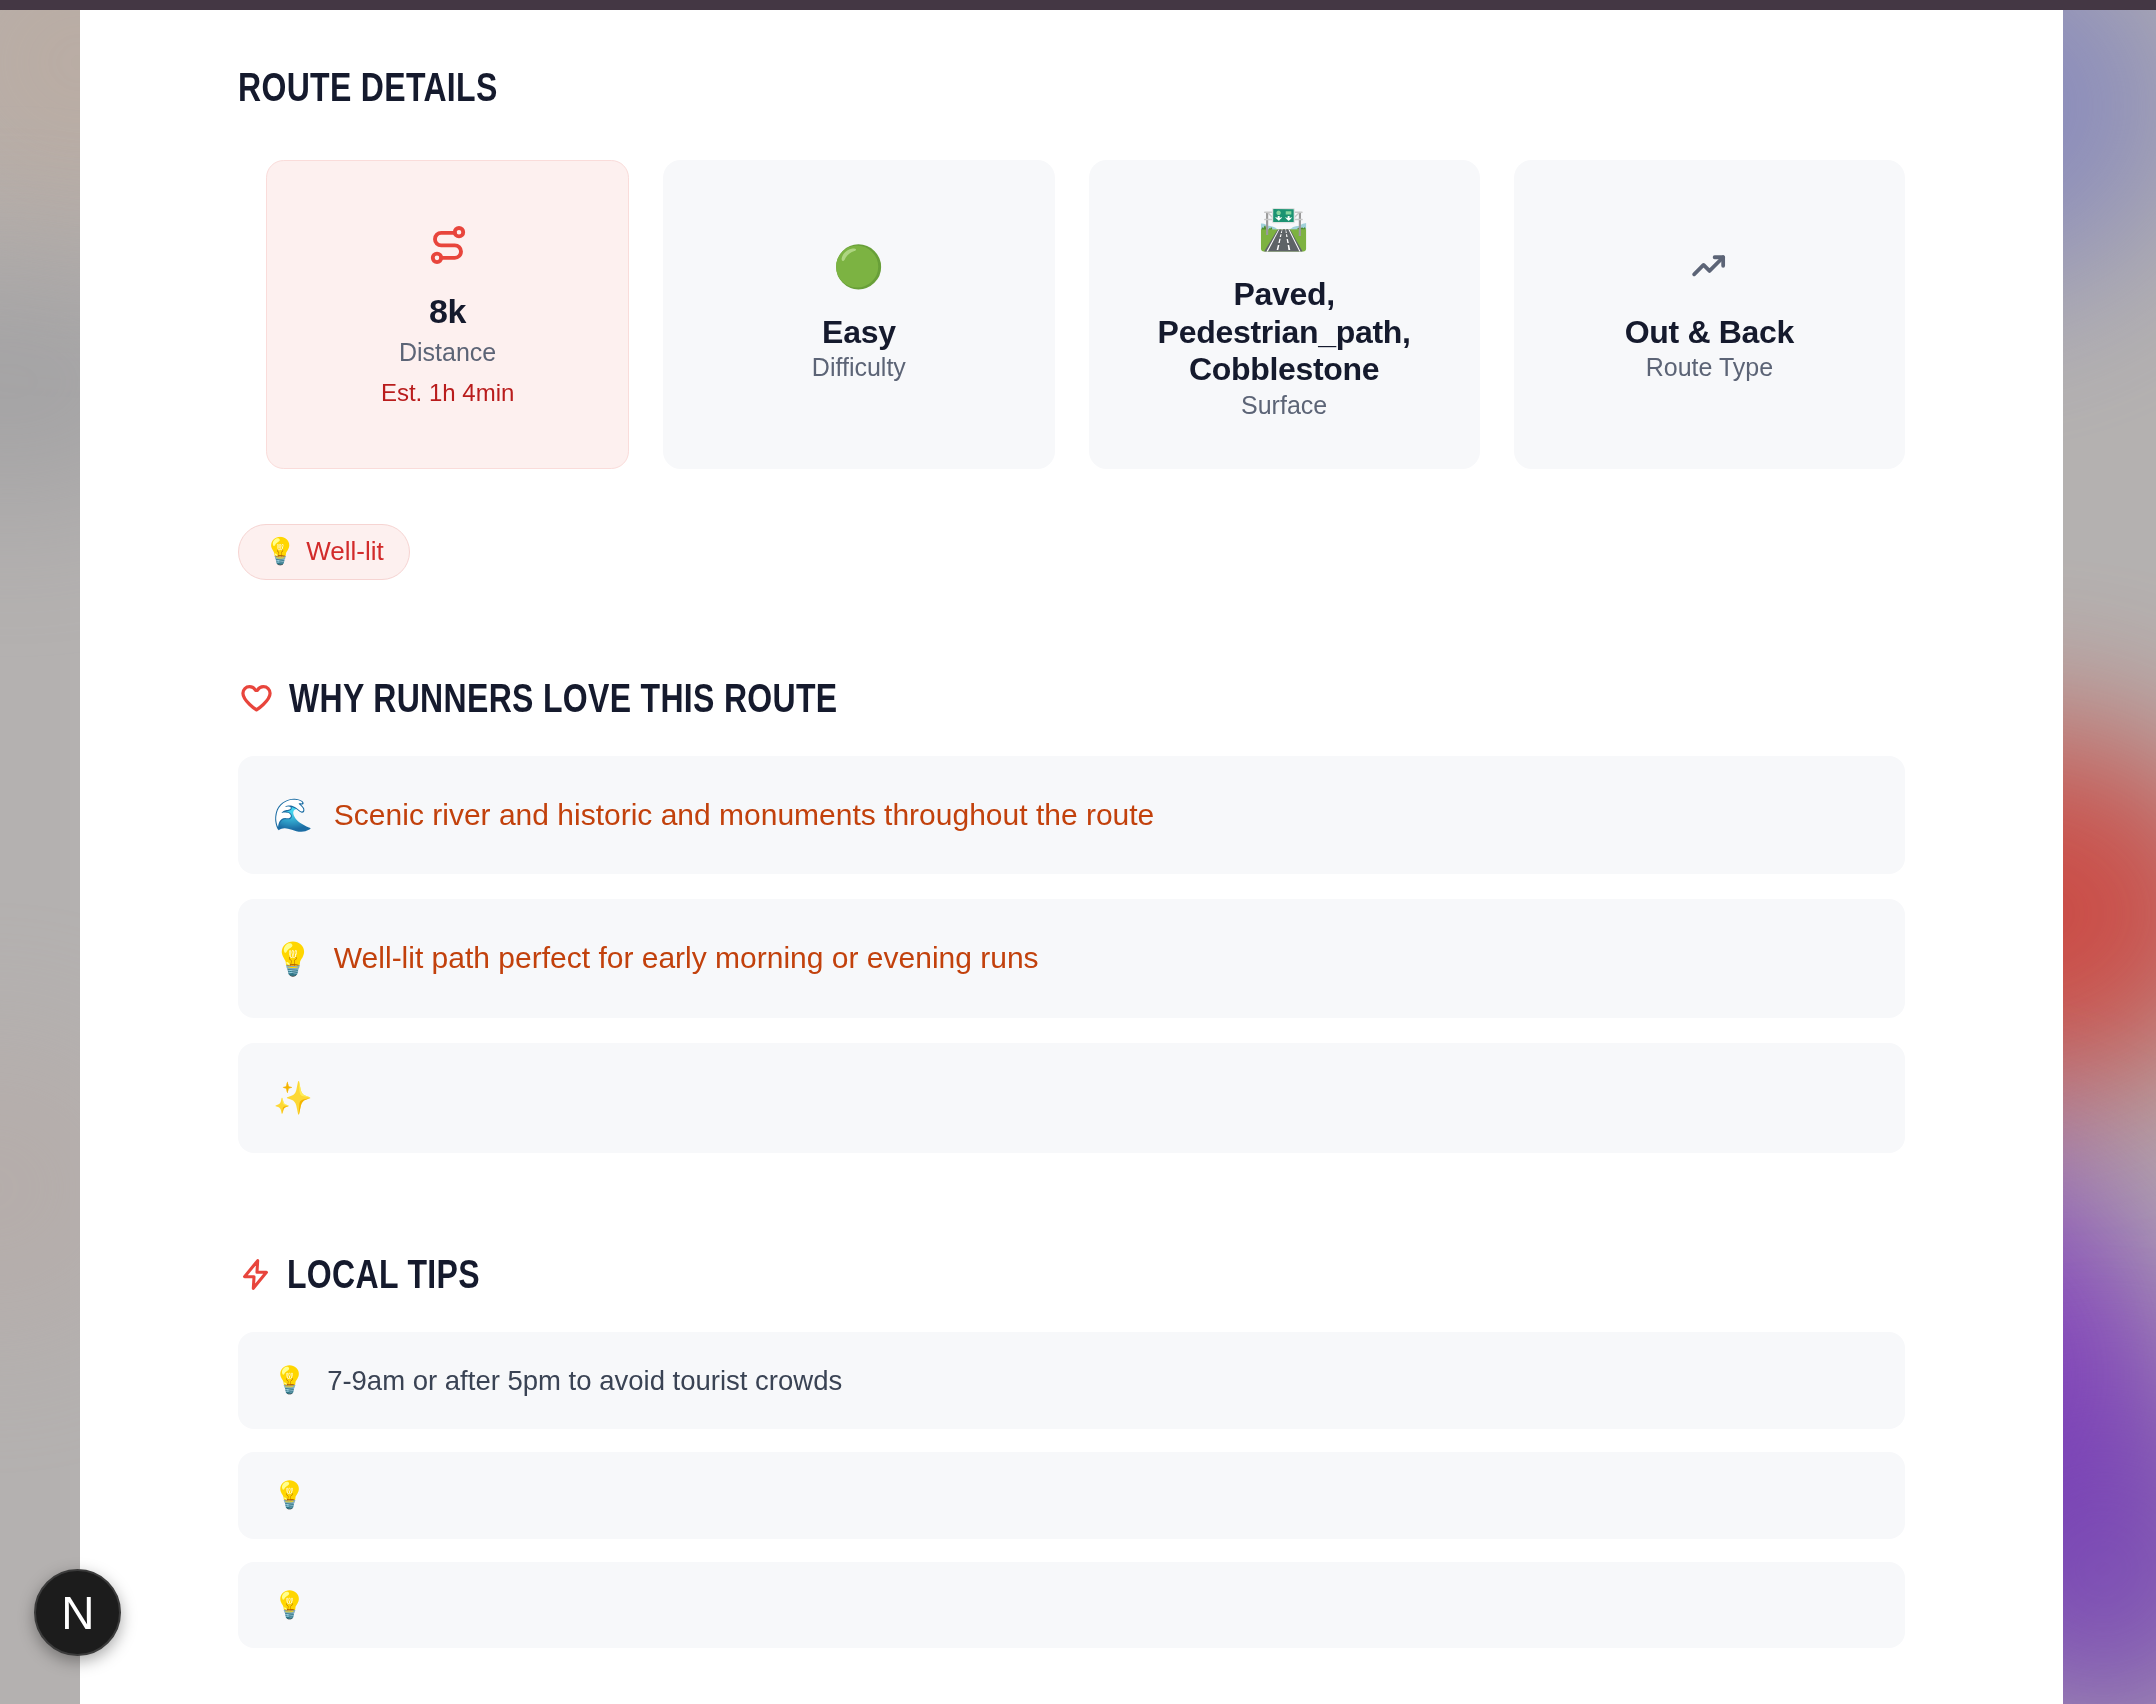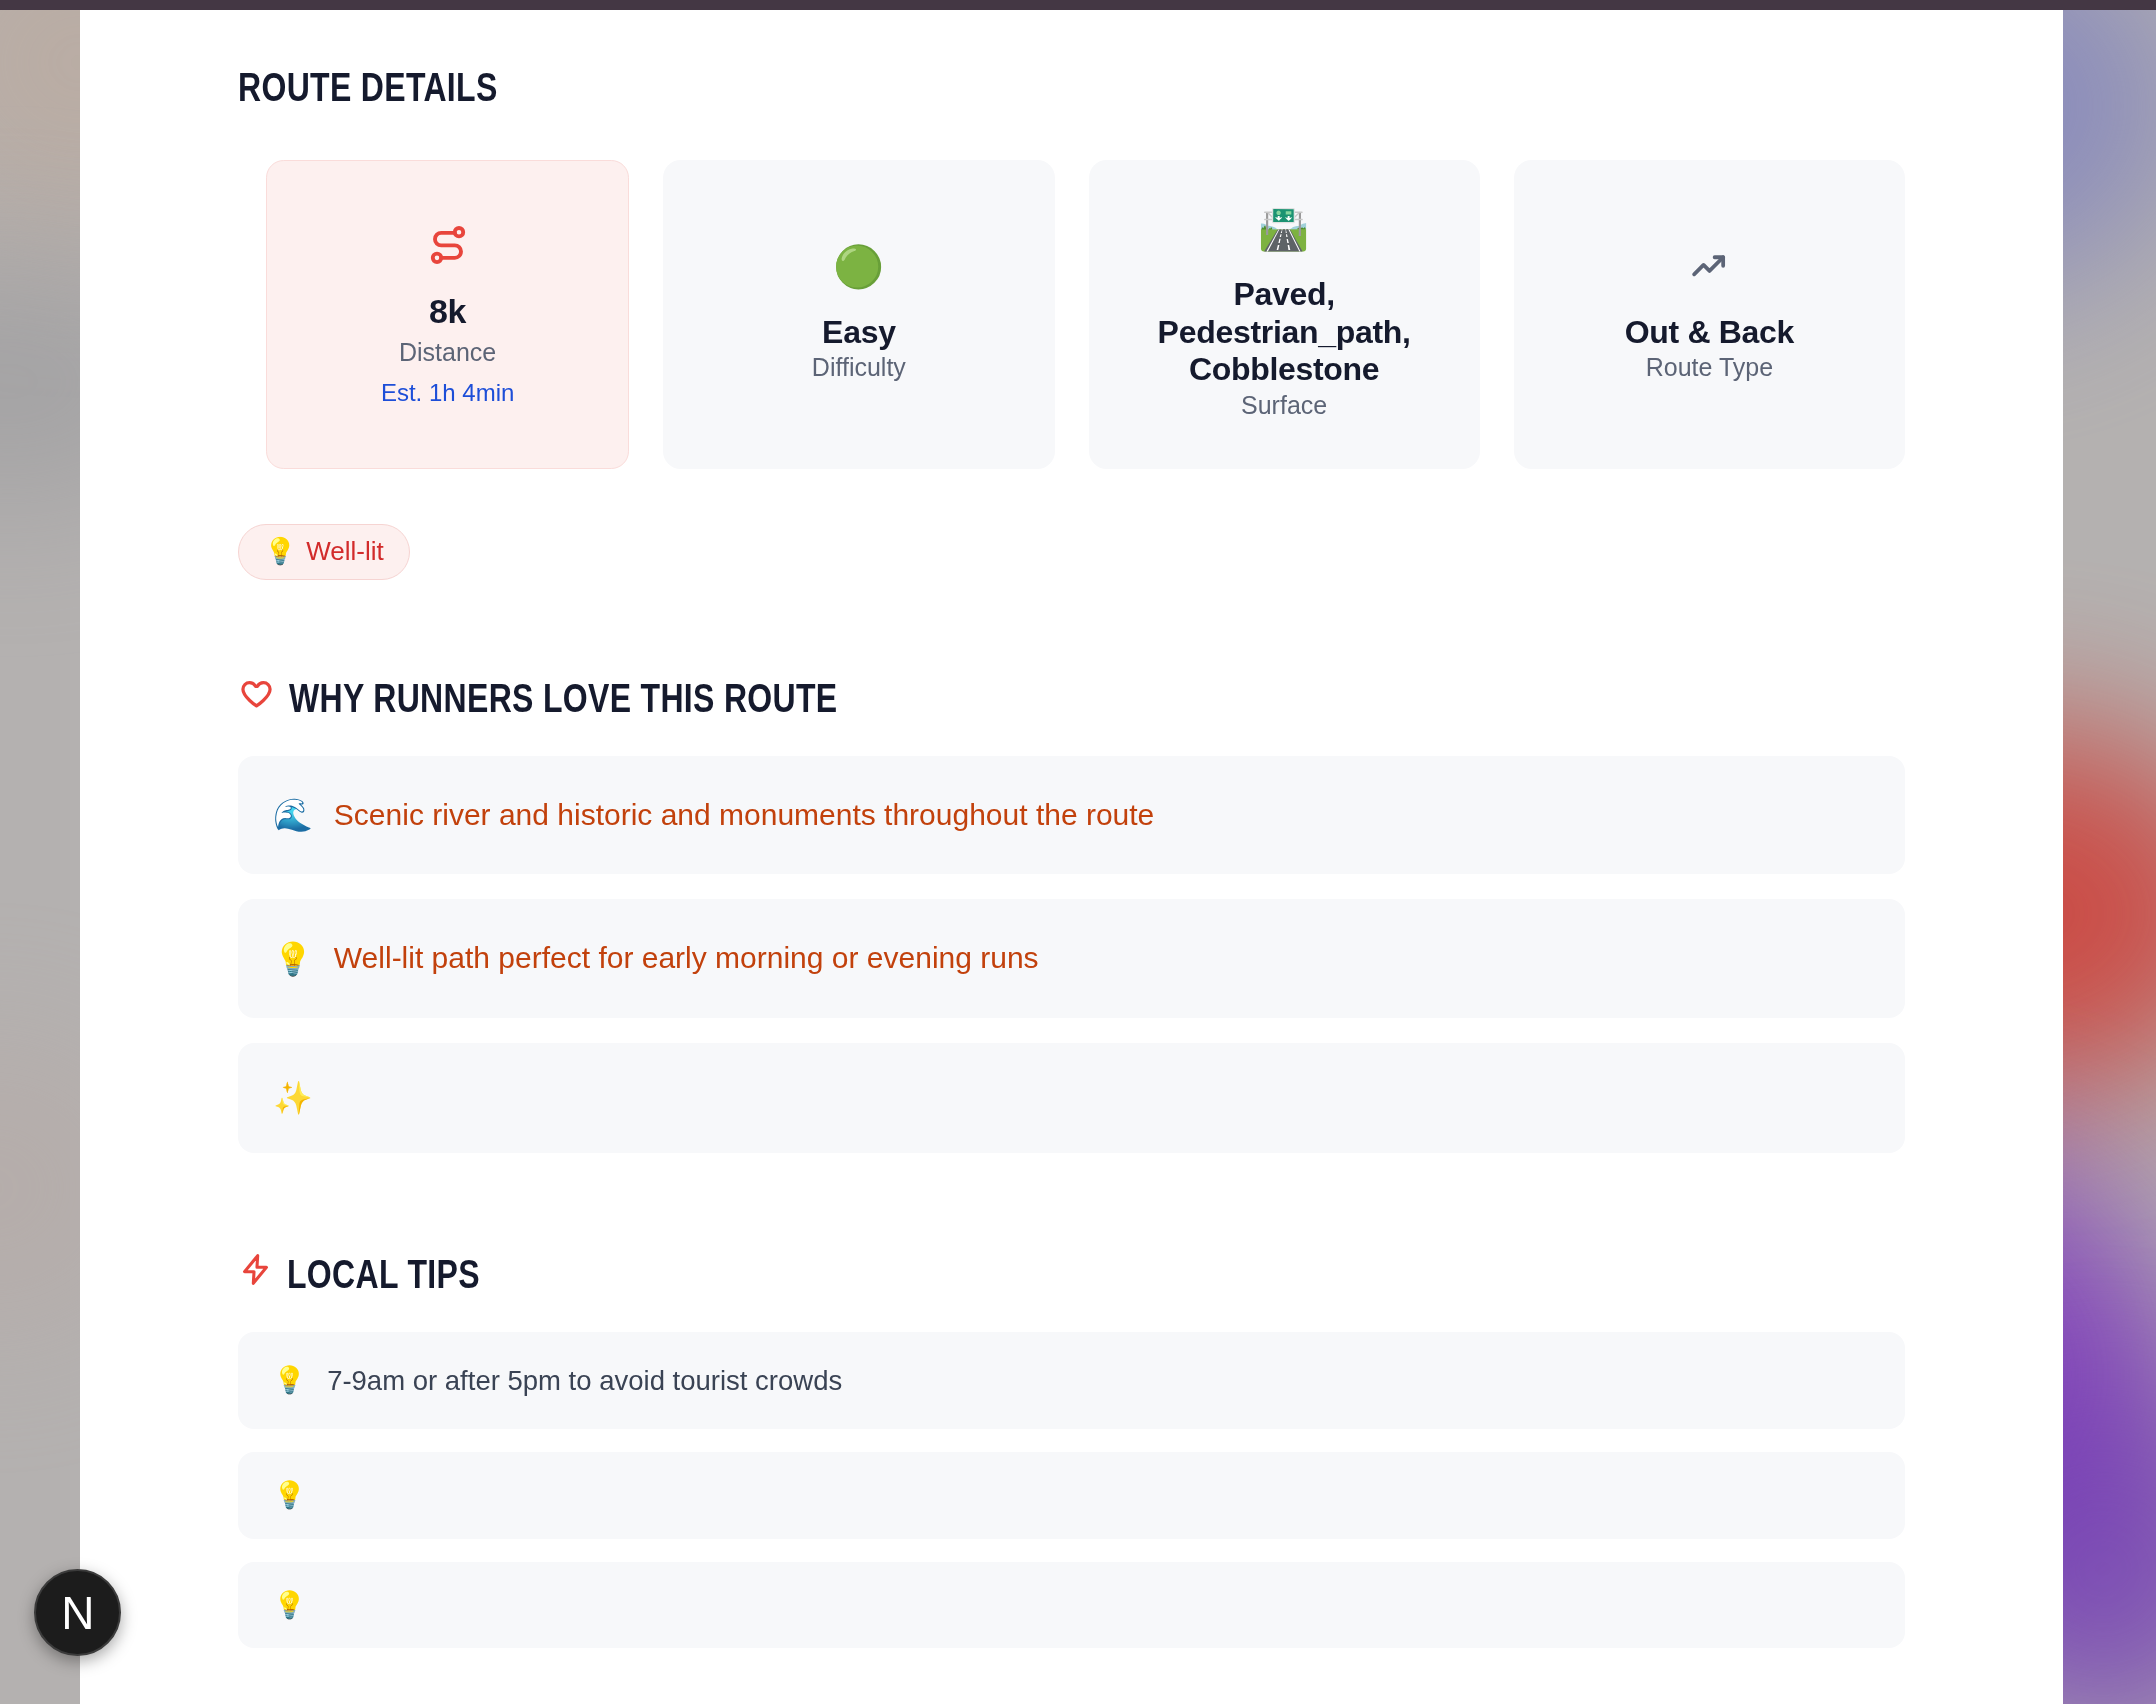--- a/index.html
+++ b/index.html
@@ -62,21 +62,21 @@
     font-weight: 700;
     font-stretch: condensed;
     font-size: 40px;
     letter-spacing: 0.4px;
     color: #151a2d;
     text-transform: uppercase;
     transform: scaleX(.80);
     transform-origin: left center;
     white-space: nowrap;
   }
-  .title-row { display: flex; align-items: flex-start; gap: 14px; padding-left: 158px; }
+  .title-row { display: flex; align-items: center; gap: 14px; padding-left: 158px; }
   .title-row .hicon { flex: 0 0 auto; display: flex; align-items: center; }
 
   #route-details-title { padding-left: 158px; margin-bottom: 50px; }
 
   
   .cards {
     display: grid;
     grid-template-columns: repeat(4, 1fr);
     gap: 34px;
     padding: 0 158px;
@@ -116,21 +116,21 @@
     margin-bottom: 0;
   }
   .card.accent .card-value { font-size: 34px; margin-bottom: 5.3px; }
   .card-label {
     font-size: 25px;
     color: #5c6476;
     line-height: 1.3;
   }
   .card-sub {
     font-size: 24px;
-    color: #1d4ed8;
+    color: #b91c1c;
     margin-top: 10.6px;
   }
 
   
   .pill-row { padding: 55px 158px 0; }
   .pill {
     display: inline-flex;
     align-items: center;
     gap: 9.8px;
     background: #fdf0ef;

